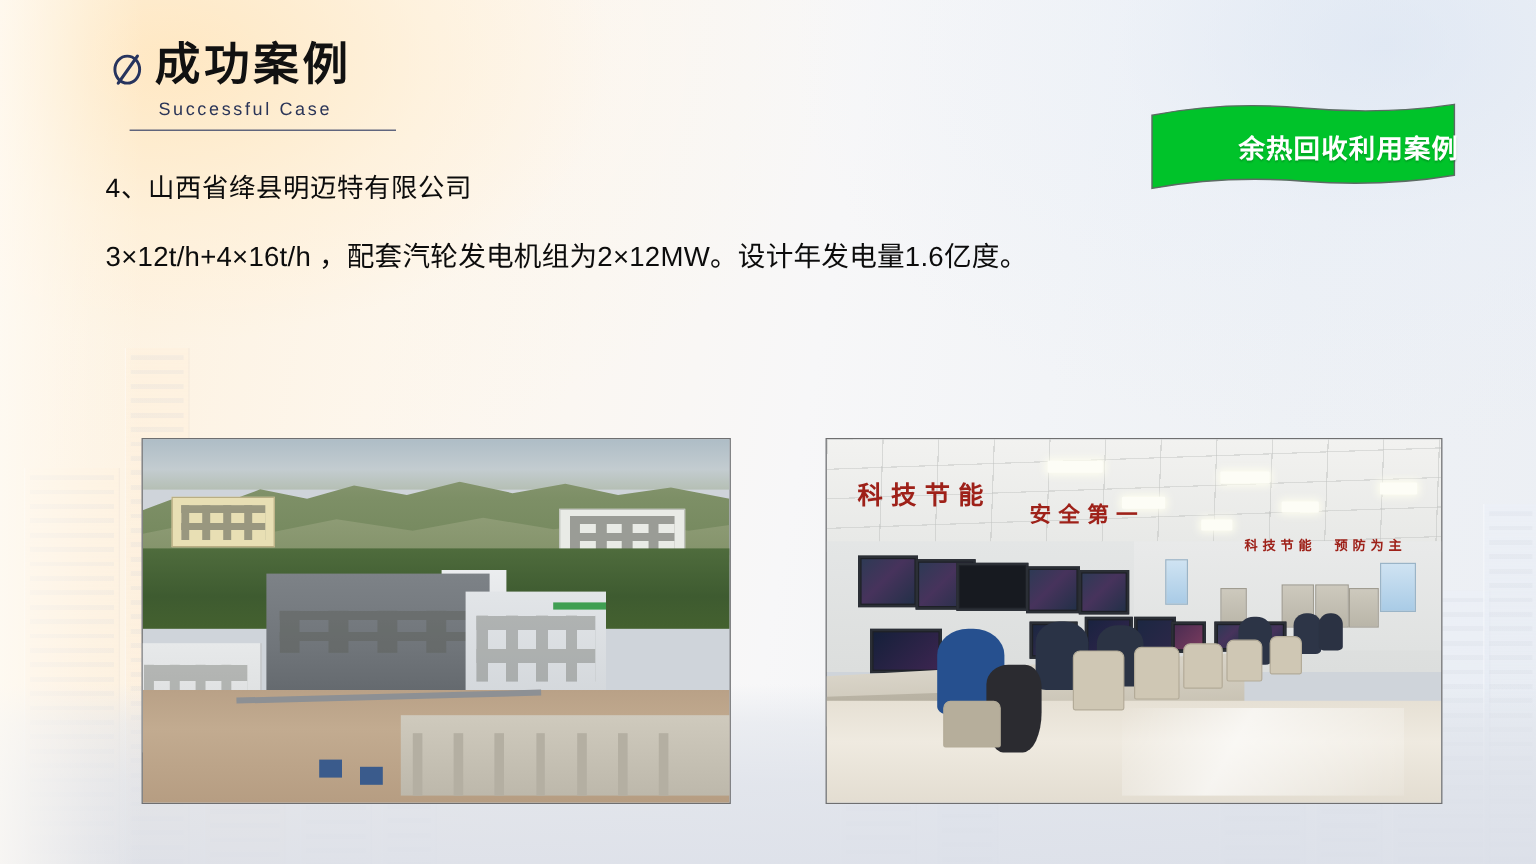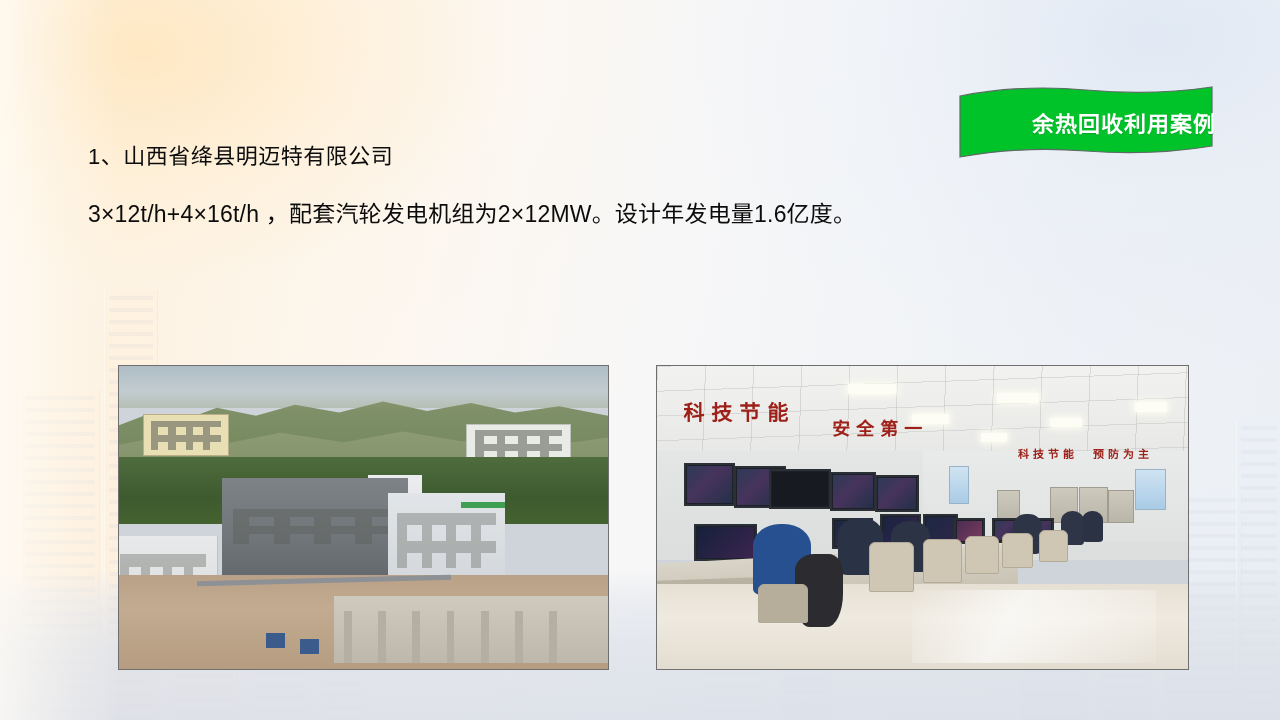--- a/index.html
+++ b/index.html
@@ -212,25 +212,24 @@
     overflow: hidden;
     background: #cfd4da;
   }
   .photo-left {
     left: 118px;
     top: 365px;
     width: 489px;
     height: 303px;
   }
   .photo-right {
-    left: 656px;
+    left: 688px;
     top: 365px;
     width: 512px;
     height: 303px;
-    padding-left: 19px;
   }
   .photo-inner { position: absolute; inset: 0; }
 
   
   .lp-sky {
     position: absolute; left:0; right:0; top:0; height: 14%;
     background: linear-gradient(180deg,#aebdc6 0%, #c3ccd0 60%, #b5bfb4 100%);
   }
   .lp-hills {
     position: absolute; left:0; right:0; top: 6%; height: 26%;
@@ -428,30 +427,41 @@
     <div class="tower cool" style="left:1160px; width:80px; height:228px;">
         <div class="floors"></div>
       </div>
     <div class="tower cool" style="left:1236px; width:44px; height:300px;">
         <div class="floors"></div>
       </div>
   </div>
   <div class="bg-bottom-band"></div>
   <div class="bg-left-wash"></div>
 
+  <div class="title-block">
+    <div class="title-row">
+      <svg class="slash-circle-icon" viewBox="0 0 32 32">
+        <ellipse cx="15" cy="16" rx="11" ry="12" fill="none" stroke="#27345e" stroke-width="2.6"></ellipse>
+        <line x1="24" y1="4" x2="7" y2="28" stroke="#27345e" stroke-width="2.8" stroke-linecap="round"></line>
+      </svg>
+      <div class="title-main">成功案例</div>
+    </div>
+    <div class="title-sub">Successful Case</div>
+    <div class="title-rule"></div>
+  </div>
 
   <div class="ribbon">
     <svg width="260" height="76" viewBox="0 0 260 76">
       <path d="M4,12 Q65,0 130,6 Q196,12 256,3 L256,62 Q196,72 130,67 Q65,62 4,73 Z" fill="#00c32a" stroke="#5b6b63" stroke-width="1.2"></path>
     </svg>
     <div class="ribbon-label">余热回收利用案例</div>
   </div>
 
   <div class="body-text">
-    <div class="para-head">1、山西省绛县明迈特有限公司</div>
+    <div class="para-head">4、山西省绛县明迈特有限公司</div>
     <div class="para-line">3×12t/h+4×16t/h ，配套汽轮发电机组为2×12MW。设计年发电量1.6亿度。</div>
   </div>
 
   <div class="photo photo-left">
     <div class="photo-inner">
       <div class="lp-sky"></div>
       <div class="lp-hills"></div>
       <div class="lp-hills2"></div>
       <div class="lp-bldg-yellow">
           <div class="win-grid"></div>

